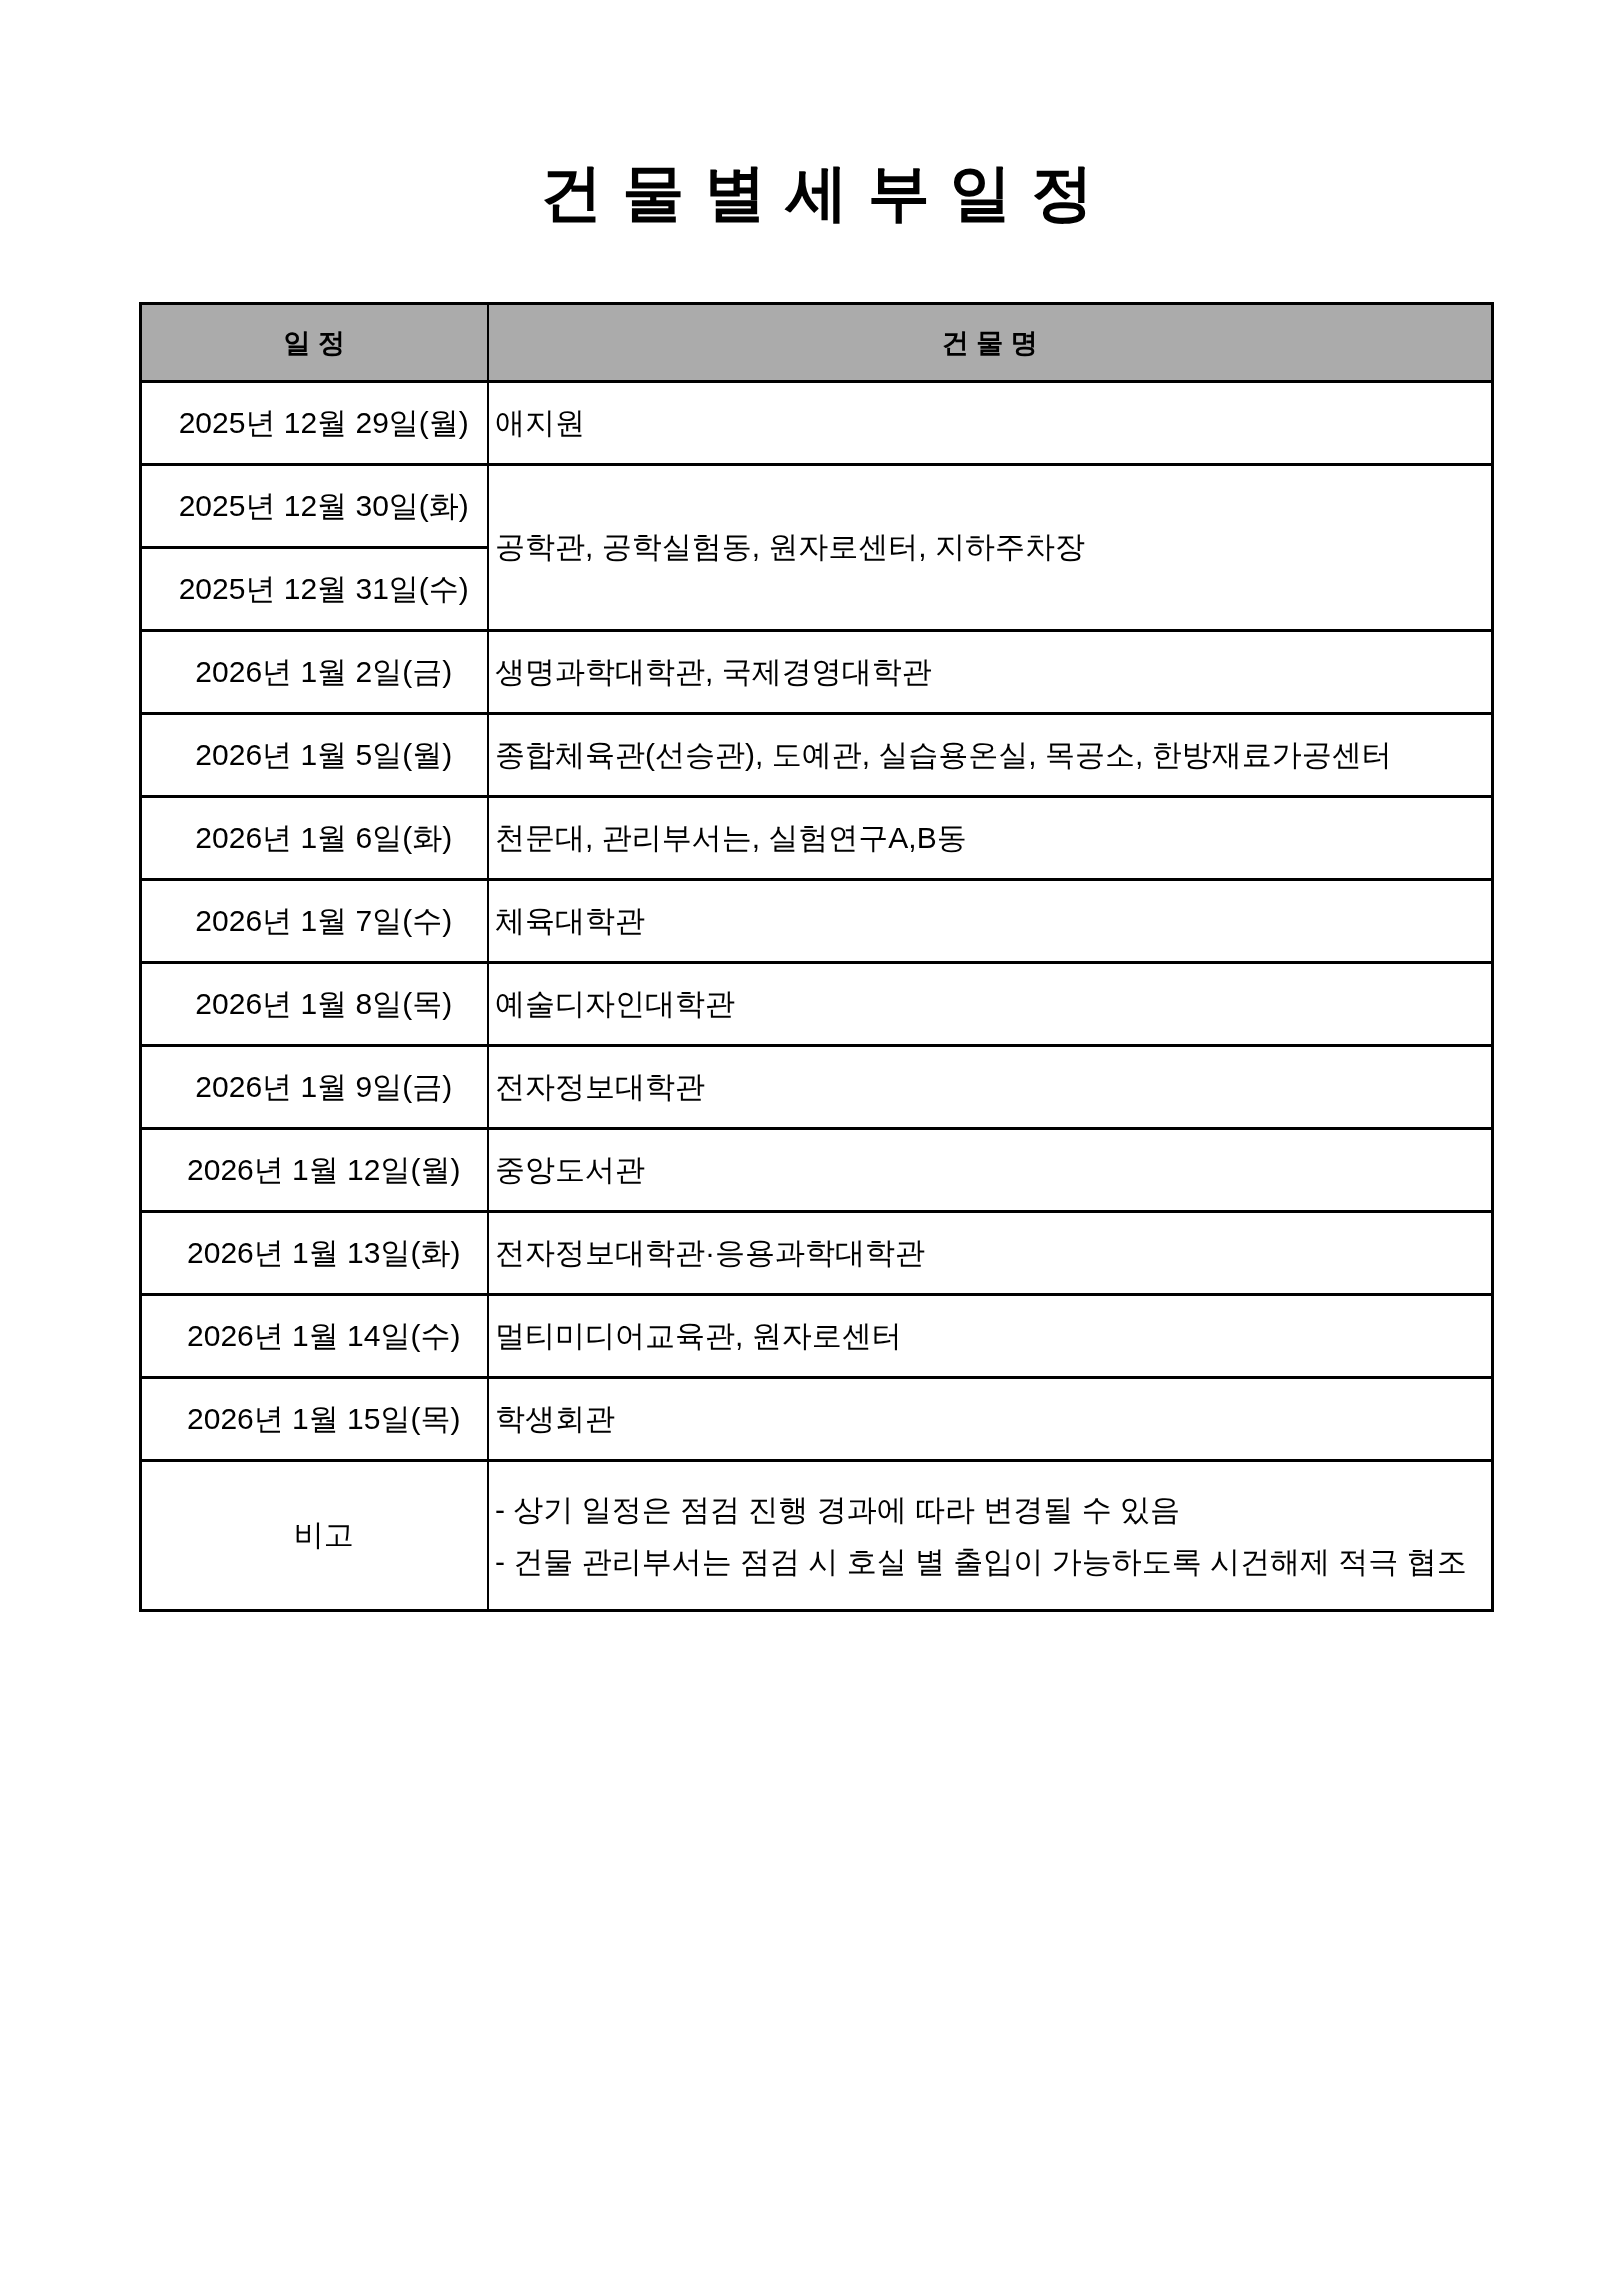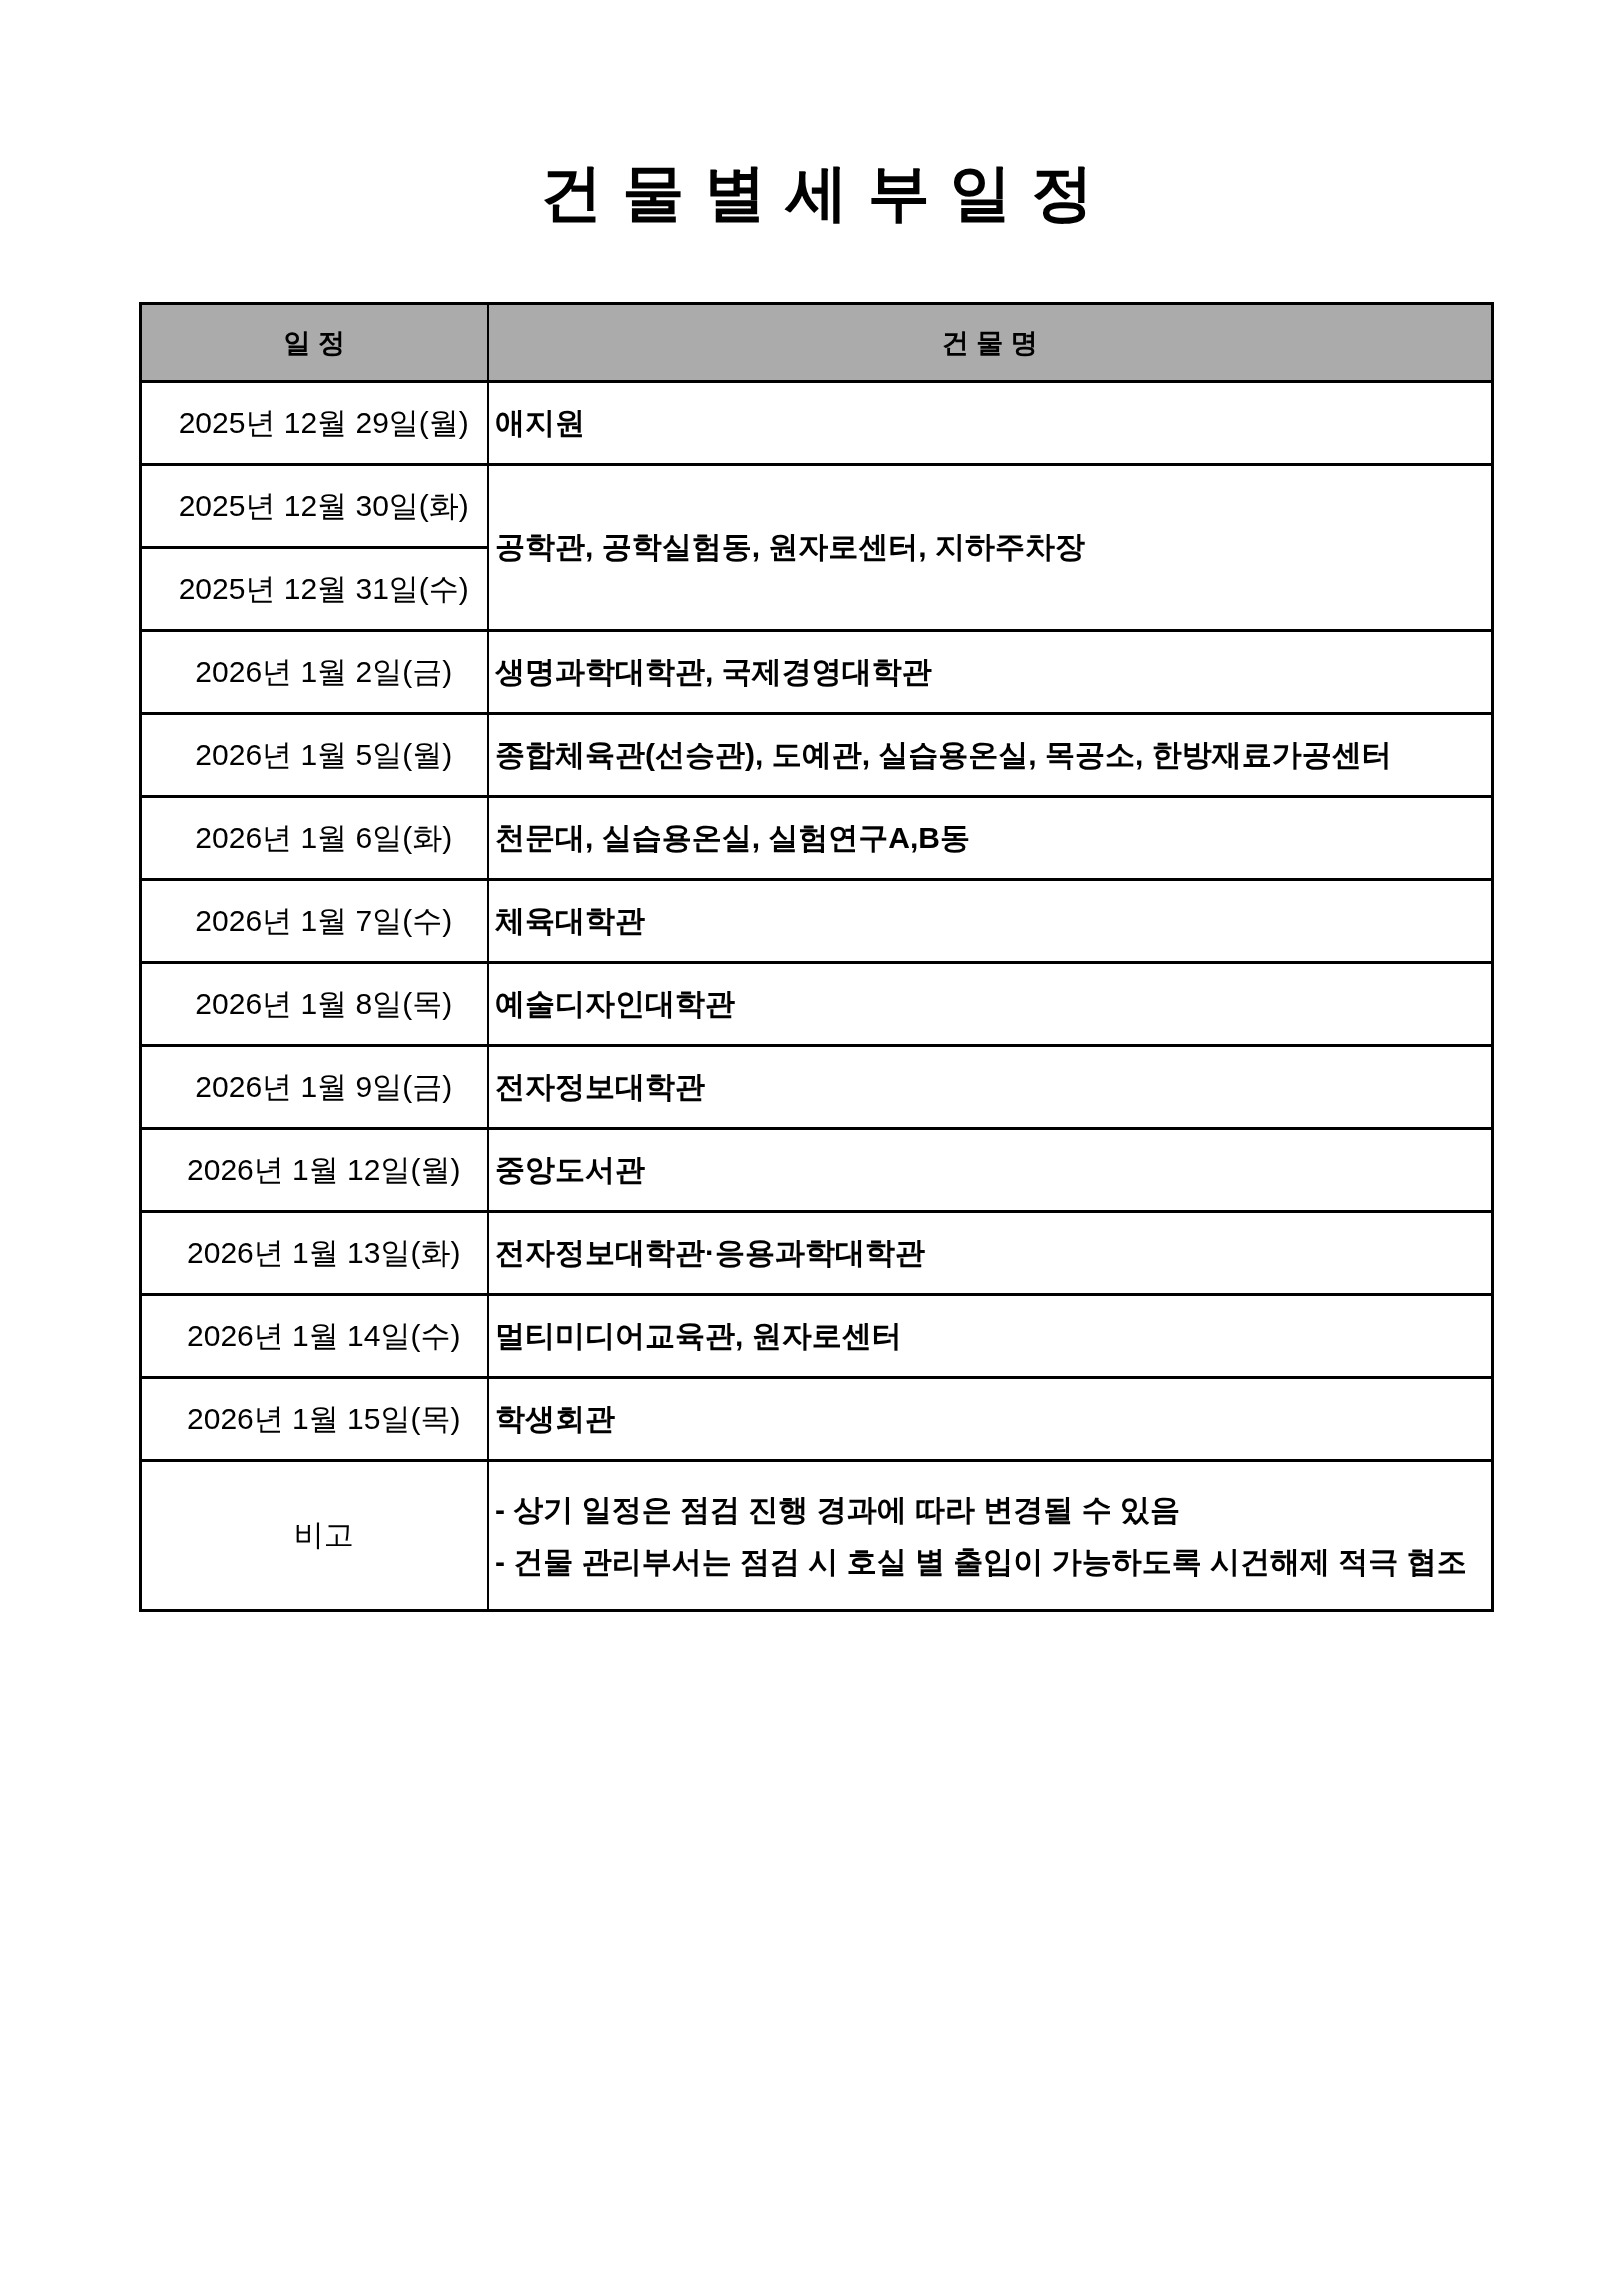--- a/index.html
+++ b/index.html
@@ -58,21 +58,21 @@
   td.date {
     text-align: center;
     font-size: 30px;
     font-weight: 400;
     white-space: nowrap;
     padding-left: 20px;
   }
   td.bld {
     text-align: left;
     font-size: 30px;
-    font-weight: 700;
+    font-weight: 400;
     padding-left: 6.5px;
     white-space: nowrap;
   }
   tr.remarks td.bld div {
     line-height: 52px;
     white-space: nowrap;
   }
 </style>
 </head>
 <body>
@@ -107,21 +107,21 @@
       <tr>
         <td class="date">2026년 1월 2일(금)</td>
         <td class="bld">생명과학대학관, 국제경영대학관</td>
       </tr>
       <tr>
         <td class="date">2026년 1월 5일(월)</td>
         <td class="bld">종합체육관(선승관), 도예관, 실습용온실, 목공소, 한방재료가공센터</td>
       </tr>
       <tr>
         <td class="date">2026년 1월 6일(화)</td>
-        <td class="bld">천문대, 실습용온실, 실험연구A,B동</td>
+        <td class="bld">천문대, 관리부서는, 실험연구A,B동</td>
       </tr>
       <tr>
         <td class="date">2026년 1월 7일(수)</td>
         <td class="bld">체육대학관</td>
       </tr>
       <tr>
         <td class="date">2026년 1월 8일(목)</td>
         <td class="bld">예술디자인대학관</td>
       </tr>
       <tr>

